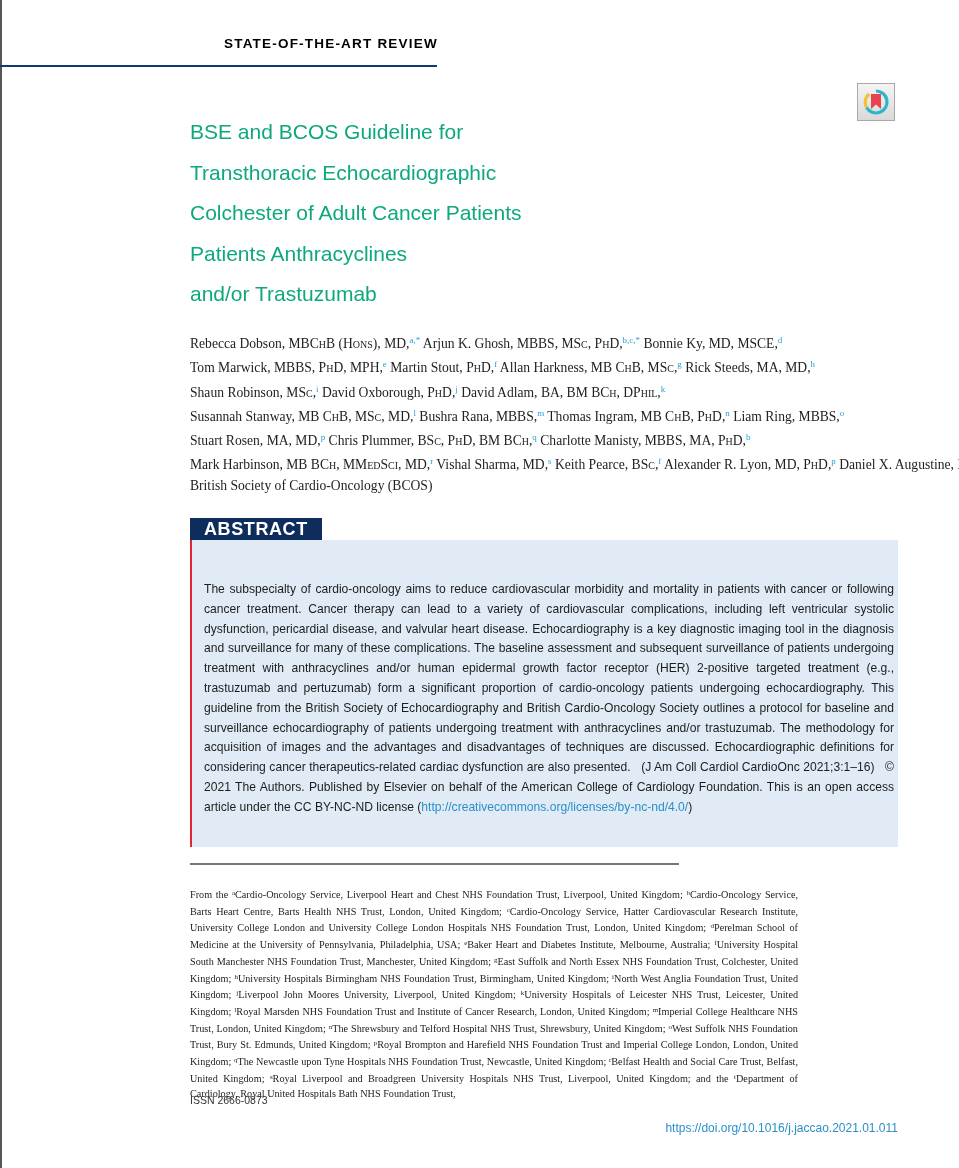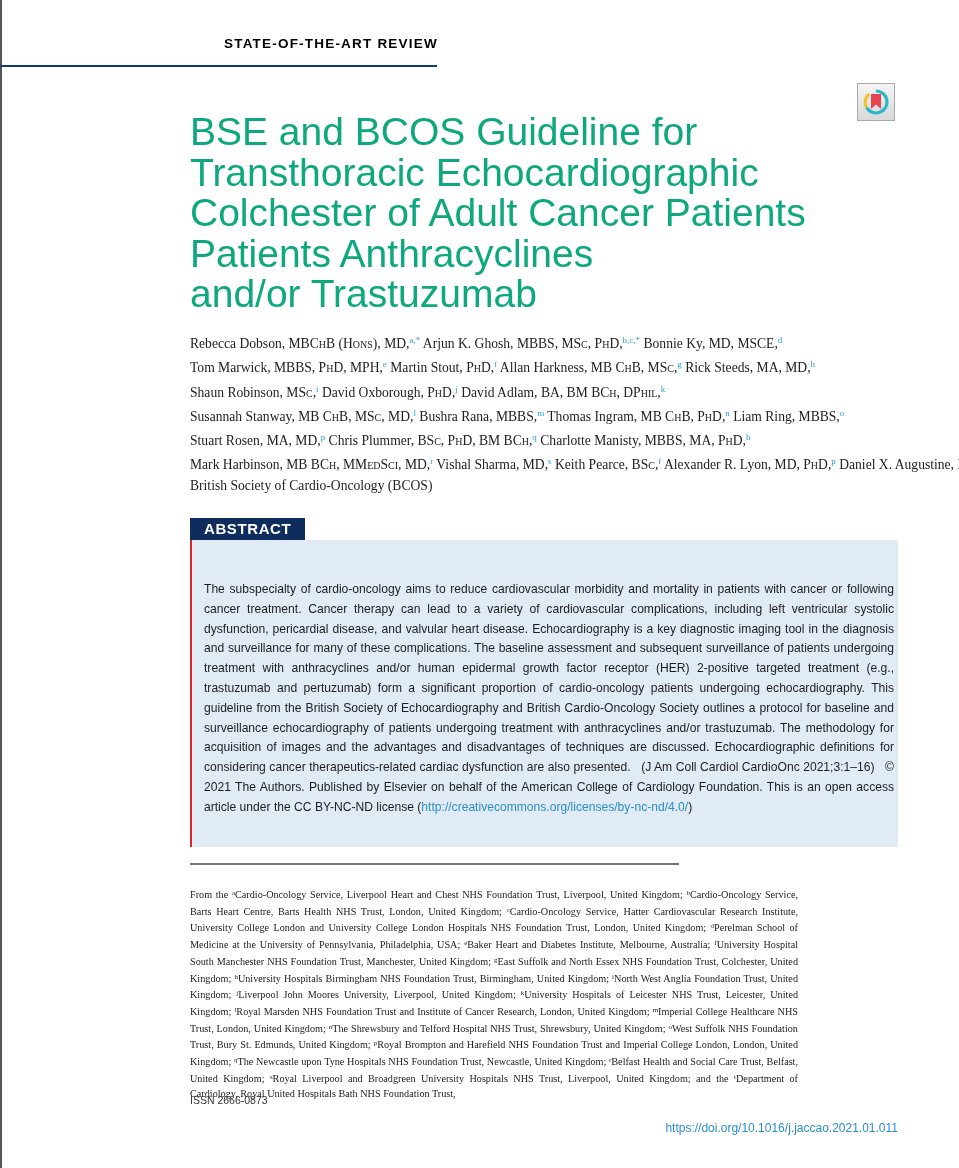--- a/index.html
+++ b/index.html
@@ -14,34 +14,34 @@
     letter-spacing: 1.2px; color: #000000; margin-left: 34px;
   }
   .section-rule { position: absolute; left: 0; top: 65px; width: 437px; height: 2px; background: #0f3a75; }
   .crossmark {
     position: absolute; left: 857px; top: 83px; width: 38px; height: 38px;
     border: 1px solid #a9a9a9; background: linear-gradient(#f4f4f4, #d9d9d9); box-sizing: border-box;
   }
   .crossmark svg { position: absolute; left: 4px; top: 4px; }
   .title {
     position: absolute; left: 190px; top: 112px; width: 620px;
-    font-family: "Liberation Sans", sans-serif; font-size: 39px; line-height: 40.5px;
+    font-family: "Liberation Sans", sans-serif; font-size: 21px; line-height: 40.5px;
     color: #0ea87e; font-weight: normal; margin: 0;
   }
   .authors {
     position: absolute; left: 190px; top: 330px; width: 720px;
     font-size: 13.6px; line-height: 20.3px; color: #222;
   }
   .authors .line { display: block; white-space: nowrap; }
   .sup { color: #2a9fd6; font-size: 9px; vertical-align: 5px; }
   .sc { font-variant: small-caps; }
   .abstract-tab {
     position: absolute; left: 190px; top: 518px; height: 37px; padding: 0 14px;
     background: #0f2d5c; color: #fff; font-family: "Liberation Sans", sans-serif;
-    font-weight: bold; font-size: 15px; letter-spacing: 0.6px; line-height: 22px;
+    font-weight: bold; font-size: 18px; letter-spacing: 0.6px; line-height: 22px;
   }
   .abstract-box {
     position: absolute; left: 190px; top: 540px; width: 708px; height: 307px;
     background: #e0ebf6; border-left: 2px solid #e0262f; box-sizing: border-box;
   }
   .abstract-text {
     position: absolute; left: 204px; top: 563px; width: 690px;
     font-family: "Liberation Sans", sans-serif; font-size: 12.1px; line-height: 19.8px;
     color: #1d1d1d; text-align: justify; margin-top: 17px;
   }

